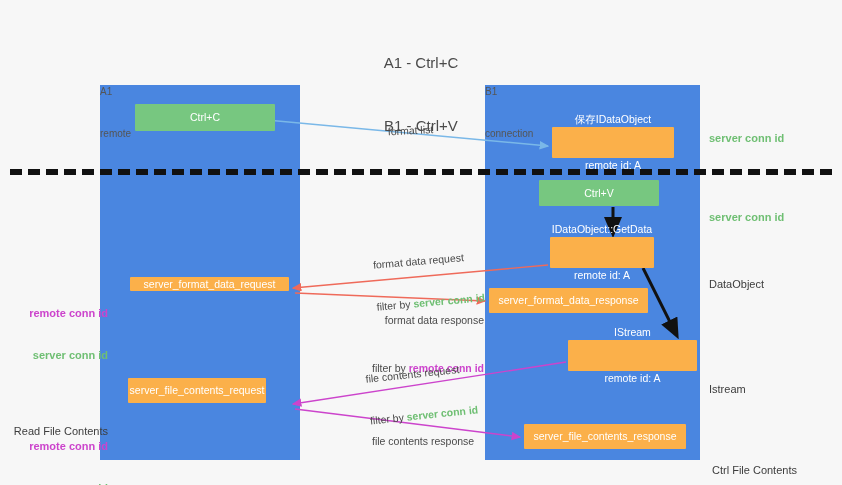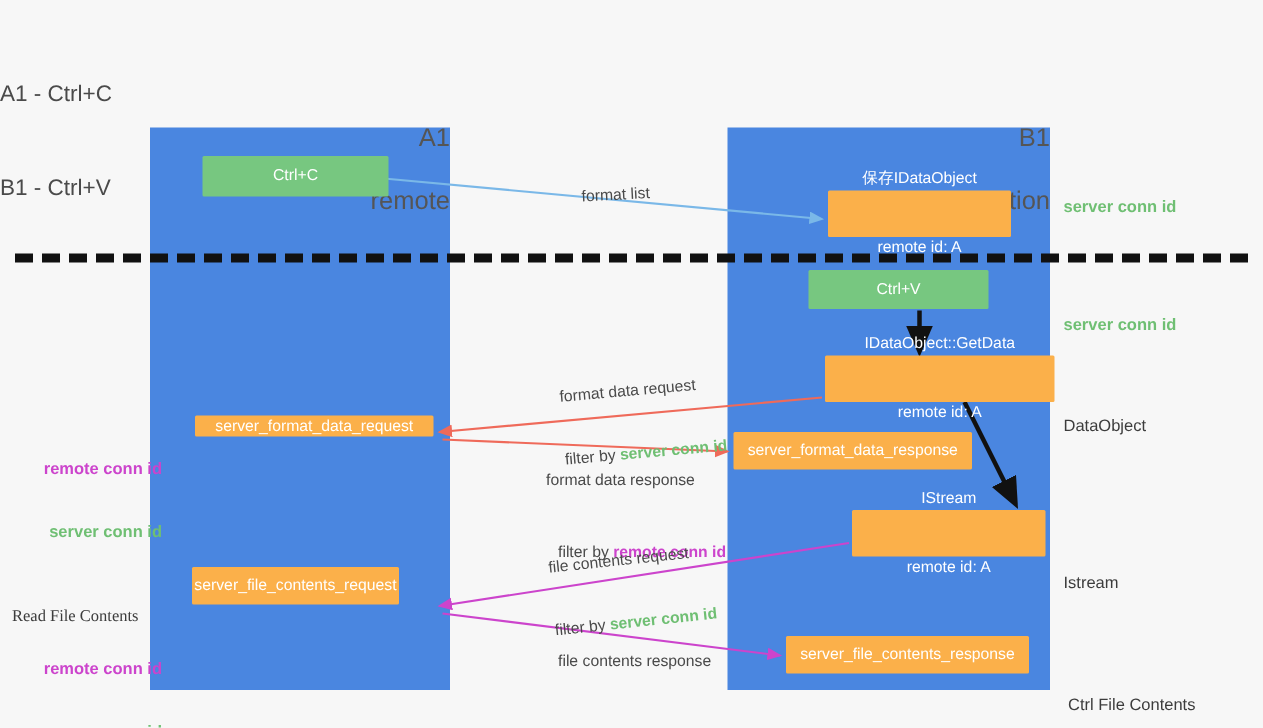--- a/index.html
+++ b/index.html
@@ -10,29 +10,29 @@
     color:#3c3c3c;
     overflow:hidden;
     position:relative;
   }
   #stage{position:absolute;left:0;top:0;width:842px;height:485px;}
   .abs{position:absolute;}
 
   
   #title{
     left:0;top:10px;width:842px;
-    text-align:left;
+    text-align:center;
     font-size:15px;line-height:21px;
     color:#4a4a4a;
     white-space:pre;
   }
 
   
   .col-head{
-    text-align:right;font-size:17px;line-height:14px;color:#555;
+    text-align:left;font-size:10px;line-height:14px;color:#555;
     white-space:pre;
   }
   #head-a1{left:100px;top:57px;width:200px;}
   #head-b1{left:485px;top:57px;width:215px;}
 
   
   .lane{background:#4a86e0;}
   #lane-a1{left:100px;top:85px;width:200px;height:375px;}
   #lane-b1{left:485px;top:85px;width:215px;height:375px;}
 
@@ -51,24 +51,24 @@
     color:#fff;
     font-size:10.5px;line-height:13px;
     white-space:pre;
     border-radius:1px;
   }
   .node.green{background:#77c780;}
   .node.orange{background:#fbb04a;gap:33px;}
   .node .ln2{font-size:10.5px;}
 
   
-  #n-ctrlc{left:135px;top:104px;width:124px;height:27px;align-items:center;}
+  #n-ctrlc{left:135px;top:104px;width:140px;height:27px;align-items:center;}
   #n-save-ido{left:552px;top:127px;width:122px;height:31px;}
   #n-ctrlv{left:539px;top:180px;width:120px;height:26px;}
-  #n-getdata{left:550px;top:237px;width:153px;height:31px;}
+  #n-getdata{left:550px;top:237px;width:104px;height:31px;}
   #n-fmt-req{left:130px;top:277px;width:159px;height:14px;}
   #n-fmt-resp{left:489px;top:288px;width:159px;height:25px;}
   #n-istream{left:568px;top:340px;width:129px;height:31px;}
   #n-file-req{left:128px;top:378px;width:138px;height:25px;}
   #n-file-resp{left:524px;top:424px;width:162px;height:25px;}
 
   
   .side{
     font-size:11px;line-height:14px;white-space:pre;
   }
@@ -76,33 +76,33 @@
   .green-txt{color:#6fbf73;font-weight:bold;}
   .magenta-txt{color:#cc44cc;font-weight:bold;}
 
   #s-server-1{left:709px;top:131px;}
   #s-server-2{left:709px;top:210px;}
   #s-dataobject{left:709px;top:245px;}
   #s-istream{left:709px;top:350px;}
   #s-write-file{left:712px;top:431px;}
 
   #s-left-conn-1{left:8px;top:278px;width:100px;text-align:right;}
-  #s-read-file{left:8px;top:372px;width:100px;font-family:Liberation Serif, serif;}
+  #s-read-file{left:8px;top:392px;width:100px;text-align:right;}
   #s-left-conn-2{left:8px;top:411px;width:100px;text-align:right;}
 
   
   .edge-label{
     font-size:10.5px;line-height:14px;color:#4a4a4a;white-space:pre;
     transform-origin:left top;
   }
   .edge-label b{font-weight:bold;}
 
   #e-format-list{left:375px;top:111px;transform:rotate(-3deg);}
   #e-fmt-req{left:370px;top:230px;transform:rotate(-5deg);text-align:left;}
-  #e-fmt-resp{left:364px;top:285px;text-align:left;}
+  #e-fmt-resp{left:364px;top:285px;text-align:right;}
   #e-file-req{left:362px;top:344px;transform:rotate(-6deg);text-align:left;}
   #e-file-resp{left:372px;top:406px;text-align:left;}
 
   svg#wires{position:absolute;left:0;top:0;width:842px;height:485px;overflow:visible;}
 </style>
 </head>
 <body>
 
 <div id="stage">
 

